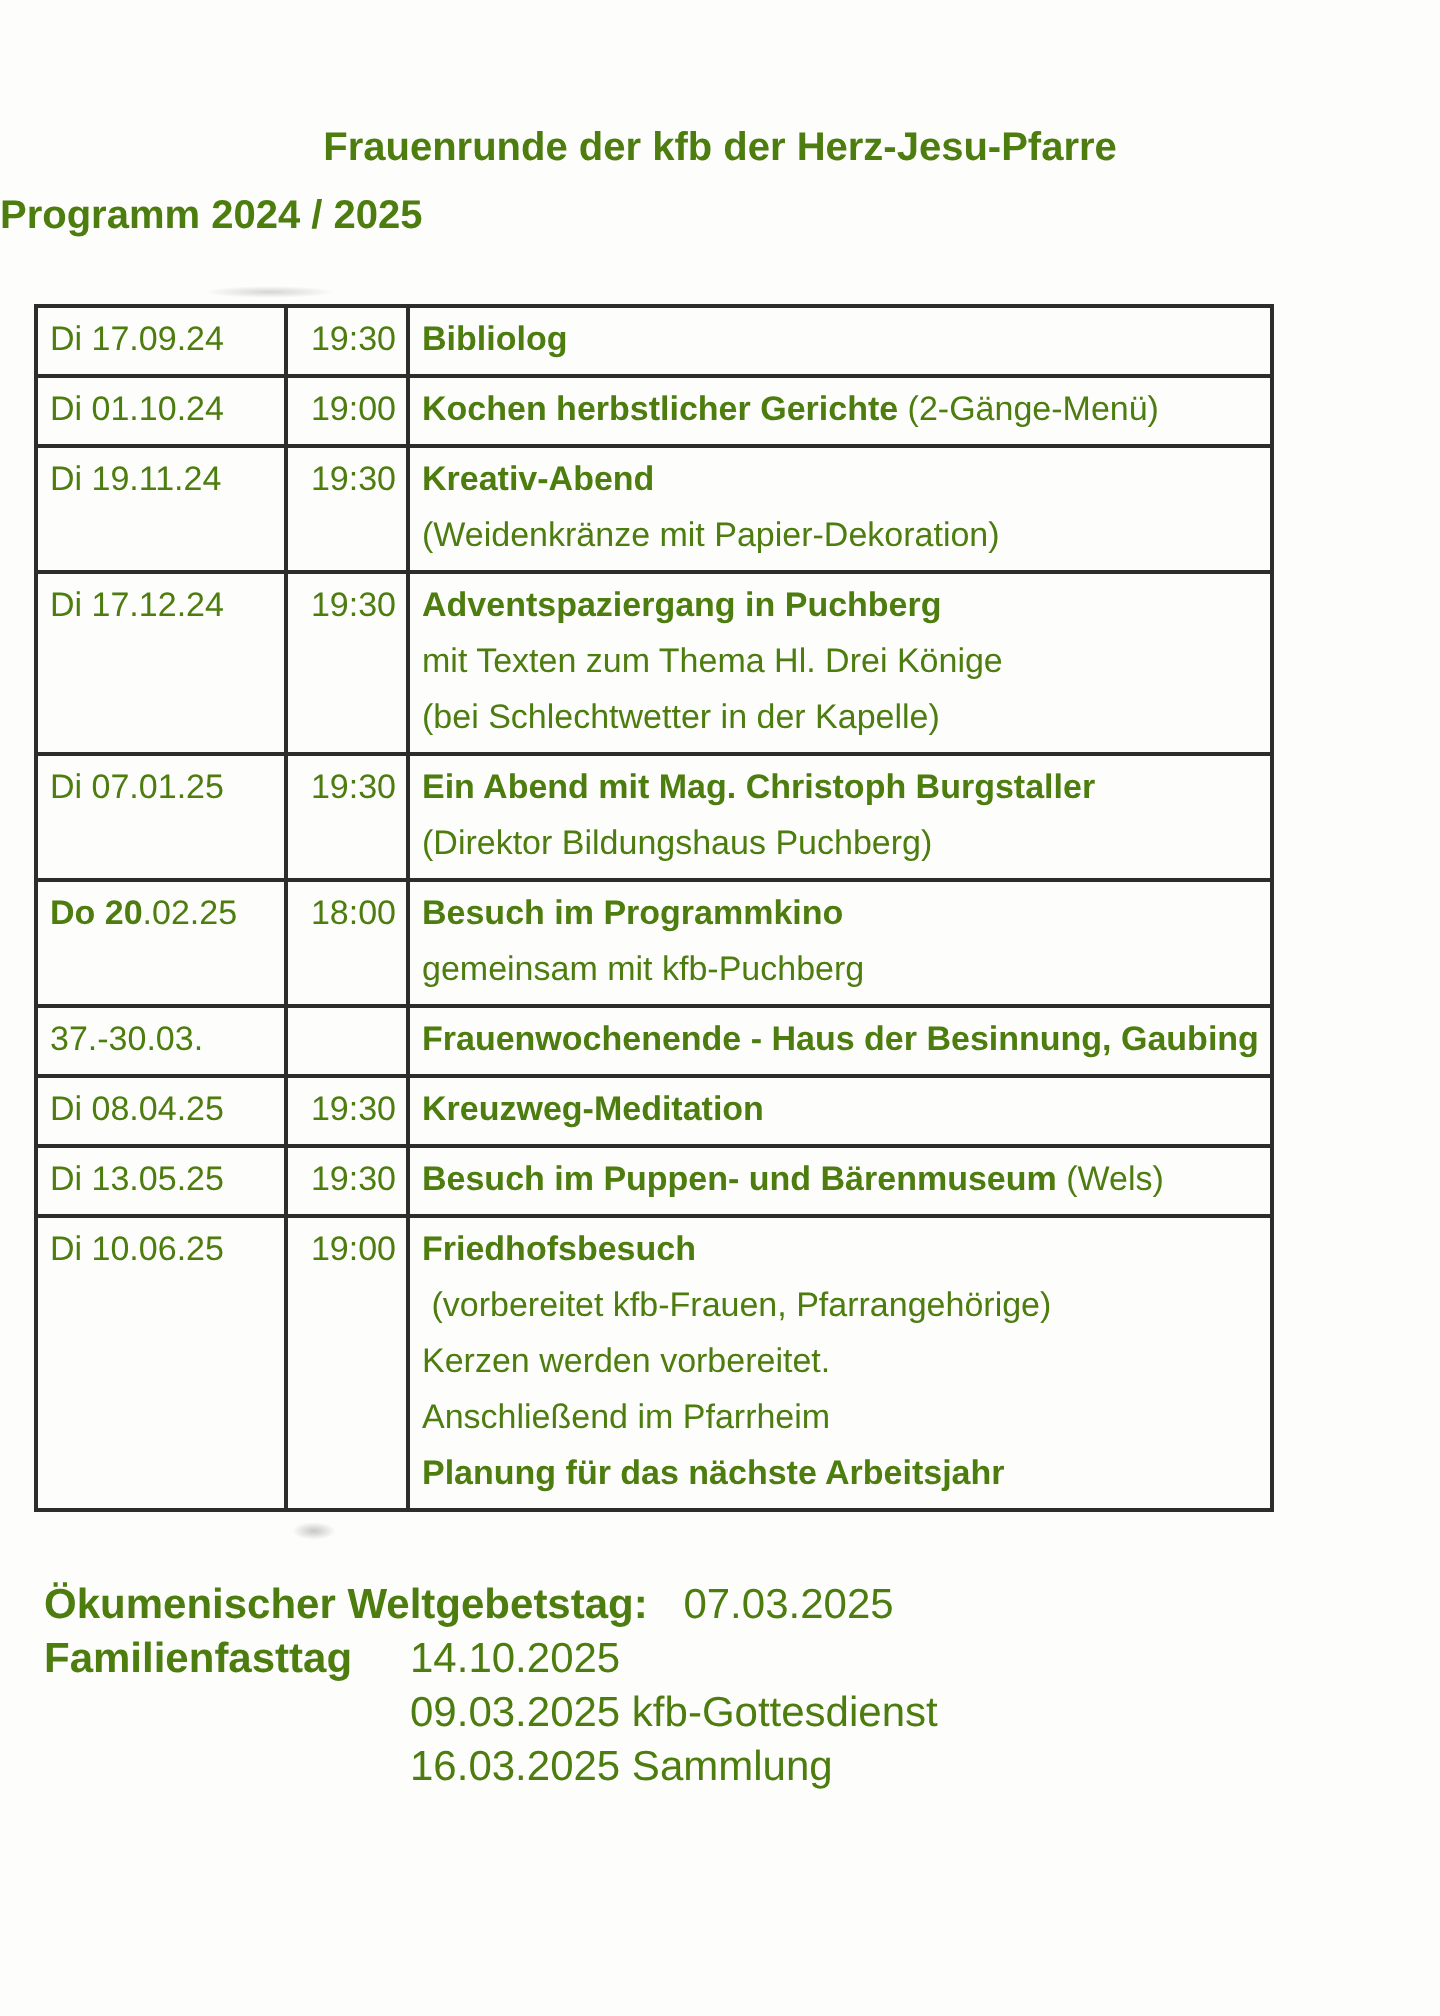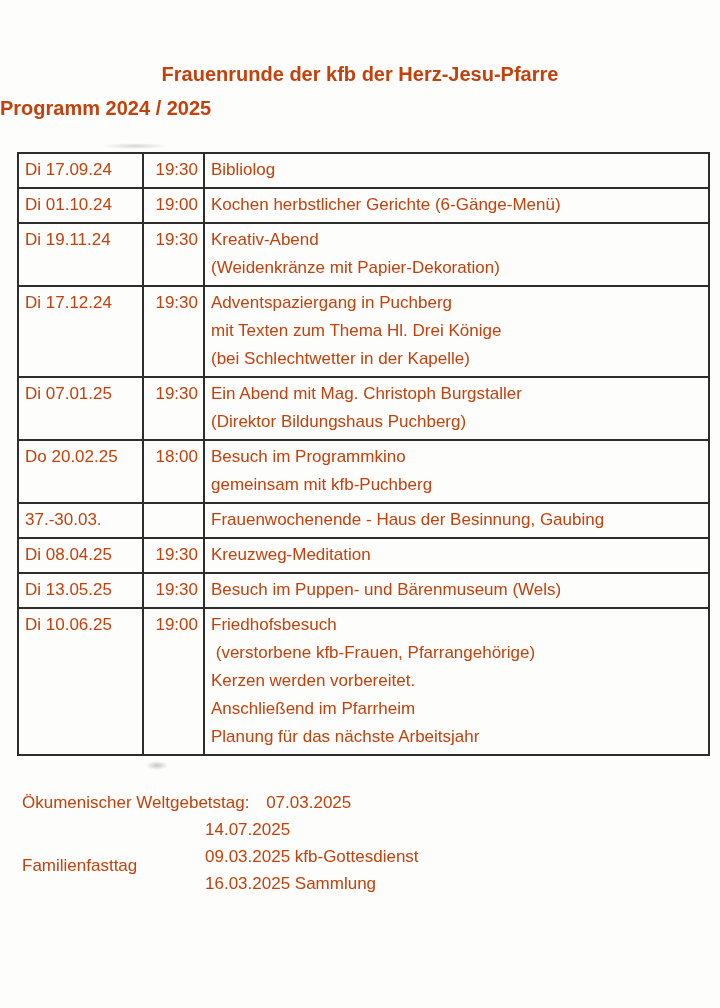--- a/index.html
+++ b/index.html
@@ -1,50 +1,50 @@
 <!DOCTYPE html>
 <html><head>
 <meta charset="utf-8">
 <style>
   html,body { margin:0; padding:0; }
   .page {
     position:relative; width:720px; height:1008px;
     background:#fdfdfc; overflow:hidden;
     font-family:"Liberation Sans","DejaVu Sans",sans-serif;
-    color:#c2410c;
+    color:#4d7c0f;
   }
-  .b { font-weight:normal;margin-top:36px; }
+  .b { font-weight:bold; }
 
   
   .doc-title {
     margin:60px 0 6px 0; text-align:center;
     font-size:20px; font-weight:bold; line-height:28px;
   }
   .doc-subtitle {
     margin:0; text-align:left;
     font-size:20px; font-weight:bold; line-height:28px;
   }
 
   
   table.program {
-    margin:30px 0 0 17px; width:693px;
+    margin:30px 0 0 17px; width:620px;
     border-collapse:collapse; table-layout:fixed;
   }
   table.program td {
     border:2px solid #2d2d2d;
     font-size:17px; line-height:28px;
     vertical-align:top;
     padding:2px 5px 3px 6px;
   }
   td.time { text-align:right; padding-left:2px; padding-right:2px; }
   td.event { border-left-width:2.5px; }
   .evline { white-space:pre-wrap; }
 
   
-  .notes { margin:33px 0 0 22px; font-size:17px; }
+  .notes { margin:33px 0 0 22px; font-size:21px; }
   .fline { line-height:27px; }
   .fval { margin-left:12px; }
   .fgrid { display:grid; grid-template-columns:183px 1fr; align-items:start; }
   .flabel { line-height:27px; }
   .fentries div { line-height:27px; }
 
   
   .smudge { position:absolute; pointer-events:none; }
   .smudge-1 { left:146px; top:761px; width:22px; height:9px;
     background:radial-gradient(ellipse at center, rgba(110,110,110,.38), rgba(255,255,255,0) 70%); }
@@ -72,21 +72,21 @@
           <td class="date"><span>Di 17.09.24</span></td>
           <td class="time">19:30</td>
           <td class="event">
             <div class="evline"><span class="b">Bibliolog</span></div>
           </td>
         </tr>
         <tr>
           <td class="date"><span>Di 01.10.24</span></td>
           <td class="time">19:00</td>
           <td class="event">
-            <div class="evline"><span class="b">Kochen herbstlicher Gerichte</span><span> (6-Gänge-Menü)</span></div>
+            <div class="evline"><span class="b">Kochen herbstlicher Gerichte</span><span> (2-Gänge-Menü)</span></div>
           </td>
         </tr>
         <tr>
           <td class="date"><span>Di 19.11.24</span></td>
           <td class="time">19:30</td>
           <td class="event">
             <div class="evline"><span class="b">Kreativ-Abend</span></div>
             <div class="evline"><span>(Weidenkränze mit Papier-Dekoration)</span></div>
           </td>
         </tr>
@@ -134,38 +134,38 @@
           <td class="time">19:30</td>
           <td class="event">
             <div class="evline"><span class="b">Besuch im Puppen- und Bärenmuseum</span><span> (Wels)</span></div>
           </td>
         </tr>
         <tr>
           <td class="date"><span>Di 10.06.25</span></td>
           <td class="time">19:00</td>
           <td class="event">
             <div class="evline"><span class="b">Friedhofsbesuch</span></div>
-            <div class="evline"><span> (verstorbene kfb-Frauen, Pfarrangehörige)</span></div>
+            <div class="evline"><span> (vorbereitet kfb-Frauen, Pfarrangehörige)</span></div>
             <div class="evline"><span>Kerzen werden vorbereitet.</span></div>
             <div class="evline"><span>Anschließend im Pfarrheim</span></div>
             <div class="evline"><span class="b">Planung für das nächste Arbeitsjahr</span></div>
           </td>
         </tr>
       </tbody>
   </table>
 
   <footer class="notes">
     <div class="fline">
       <span class="b">Ökumenischer Weltgebetstag:</span>
       <span class="fval">07.03.2025</span>
     </div>
     <div class="fgrid">
       <div class="b flabel">Familienfasttag</div>
       <div class="fentries">
-          <div>14.07.2025</div>
+          <div>14.10.2025</div>
           <div>09.03.2025 kfb-Gottesdienst</div>
           <div>16.03.2025 Sammlung</div>
         </div>
     </div>
   </footer>
 
   <div class="smudge smudge-1"></div>
   <div class="smudge smudge-2"></div>
 
 </div>

